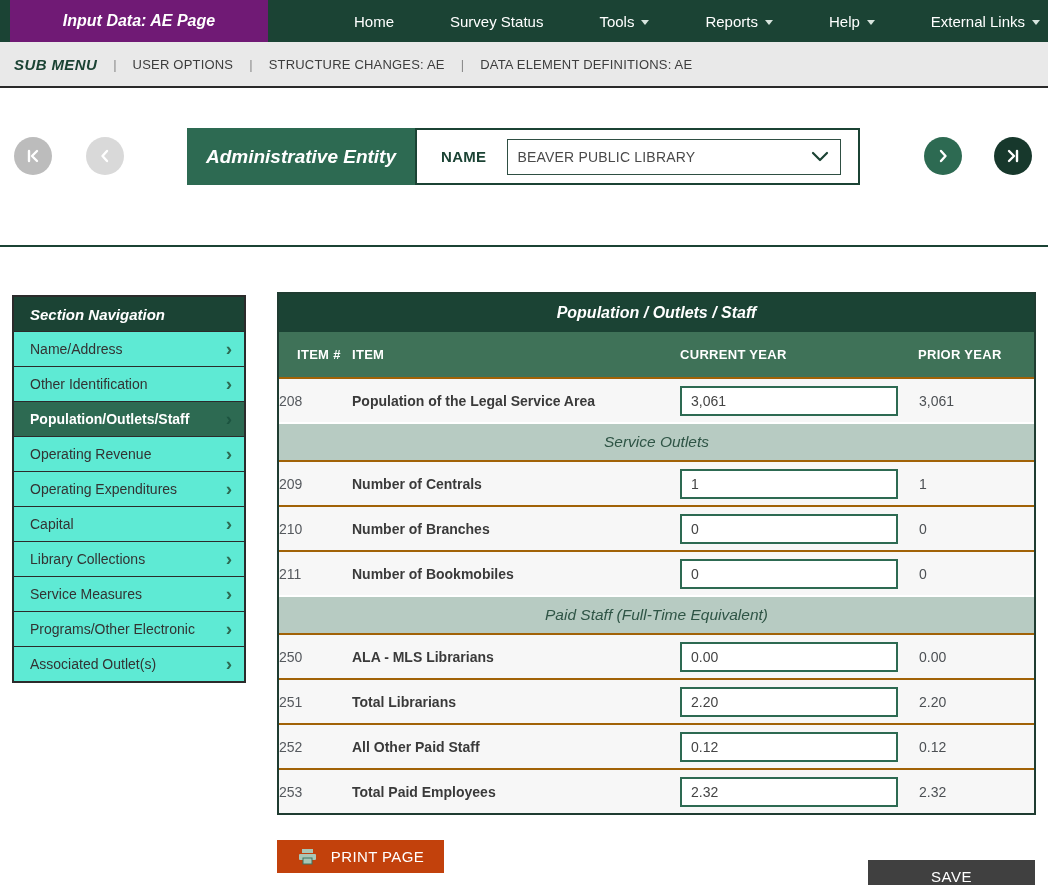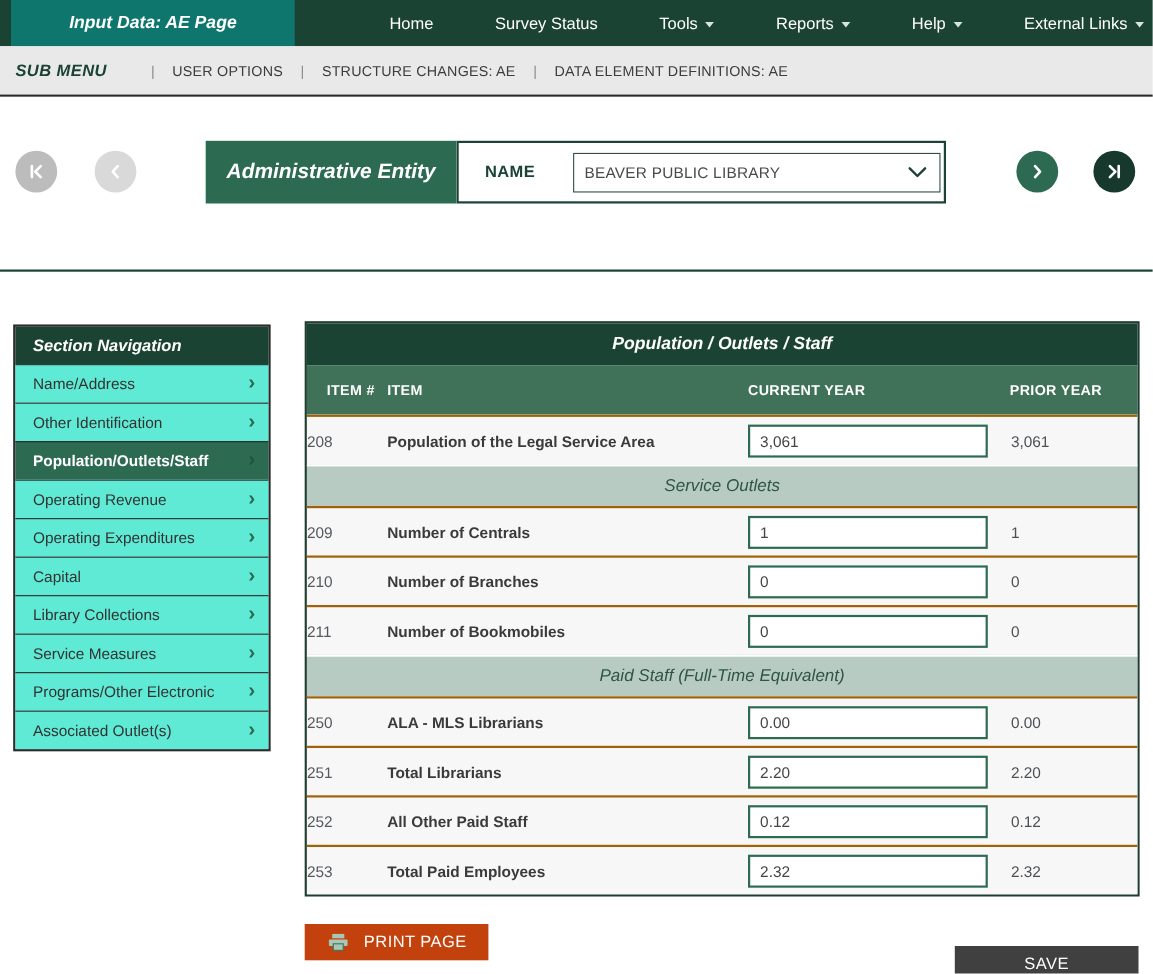--- a/index.html
+++ b/index.html
@@ -8,21 +8,21 @@
     background:#ffffff; font-family:"Liberation Sans", sans-serif;
   }
 
   
   .topnav {
     position:absolute; left:0; top:0; width:1048px; height:42px;
     background:#1b4334; display:flex; align-items:stretch;
   }
   .active-tab {
     position:absolute; left:10px; top:0; width:258px; height:42px;
-    background:#0f766e; color:#fff; font-style:italic; font-weight:600;
+    background:#701a75; color:#fff; font-style:italic; font-weight:600;
     font-size:16px; display:flex; align-items:center; justify-content:center;
     cursor:pointer;
   }
   .nav-items {
     position:absolute; left:354px; top:0; height:42px;
     display:flex; align-items:center; gap:56px;
   }
   .nav-item {
     color:#fff; font-size:15px; display:flex; align-items:center; cursor:pointer;
     white-space:nowrap;
@@ -30,21 +30,21 @@
   .caret {
     width:0; height:0; margin-left:7px; margin-top:2px;
     border-left:4px solid transparent; border-right:4px solid transparent;
     border-top:5px solid #d8e4de;
   }
 
   
   .submenu {
     position:absolute; left:0; top:42px; width:1048px; height:46px;
     background:#e9e9e9; border-bottom:2px solid #2a2a2a;
-    display:flex; align-items:center; padding-left:14px;gap:24px;
+    display:flex; align-items:center; padding-left:14px;
   }
   .submenu-title {
     color:#1b4334; font-weight:bold; font-style:italic; font-size:15px;
     letter-spacing:0.4px;
   }
   .submenu-items { display:flex; align-items:center; }
   .sep { color:#8a8a8a; margin:0 16px; font-size:13px; }
   .submenu-link {
     color:#3d3d3d; font-size:13px; letter-spacing:0.2px; cursor:pointer;
     white-space:nowrap;
@@ -74,21 +74,21 @@
   .name-box {
     position:absolute; left:415px; top:40px; width:445px; height:57px;
     background:#fff; border:2px solid #1b4334;
     display:flex; align-items:center;
   }
   .name-label {
     color:#1b4334; font-weight:bold; font-size:15px; letter-spacing:0.3px;
     margin-left:24px;
   }
   .name-select {
-    margin-left:35px; width:334px; height:36px;
+    margin-left:21px; width:334px; height:36px;
     border:1px solid #2f4f43; background:#fff;
     display:flex; align-items:center; cursor:pointer; position:relative;
   }
   .name-select-text {
     font-size:14px; color:#4a4a4a; margin-left:9px; letter-spacing:0.2px;
     flex:1; overflow:hidden; white-space:nowrap;
   }
   .select-chev { margin-right:10px; display:flex; }
 
   

